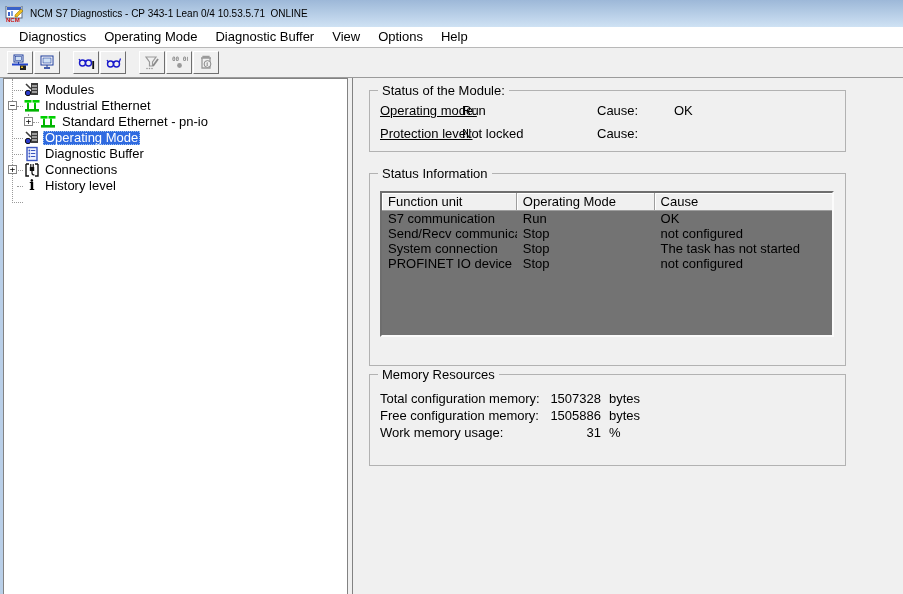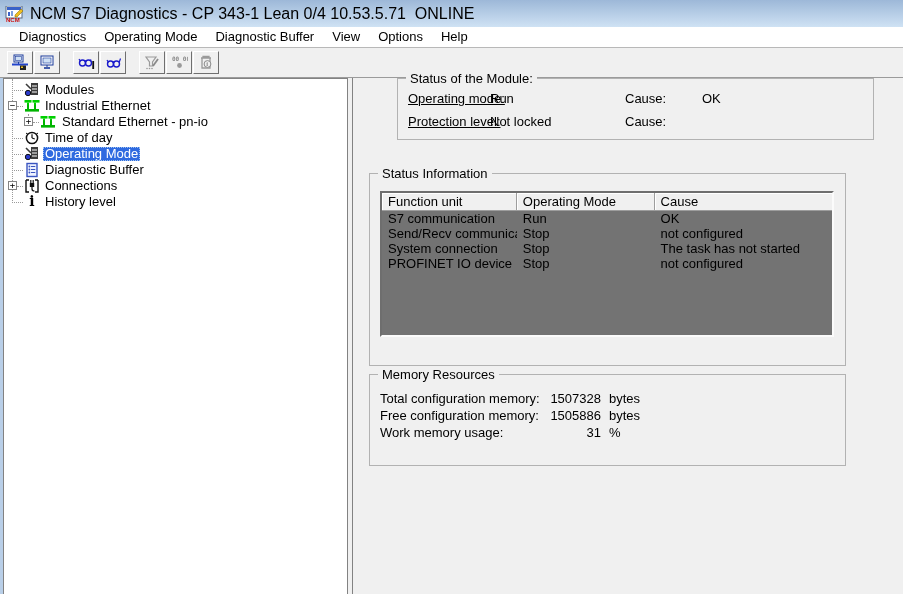--- a/index.html
+++ b/index.html
@@ -9,21 +9,21 @@
     font-size:13px; color:#000;
     background:#f0f0f0; overflow:hidden; position:relative;
   }
   
   .titlebar {
     position:absolute; left:0; top:0; width:903px; height:27px;
     background:linear-gradient(#9db8d8, #cfe2f4);
     display:flex; align-items:center; padding-left:5px;
   }
   .titlebar .app-icon { width:19px; height:16px; margin-right:6px; flex:0 0 auto; }
-  .titlebar .title-text { font-size:16px; white-space:pre; }
+  .titlebar .title-text { font-size:10px; white-space:pre; }
   
   .menubar {
     position:absolute; left:0; top:27px; width:903px; height:20px;
     background:#ffffff; display:flex; align-items:center; padding-left:10px;
   }
   .menu-item { padding:0 9px; line-height:20px; cursor:default; }
   
   .toolbar {
     position:absolute; left:0; top:47px; width:903px; height:31px;
     background:#f0f0f0;
@@ -79,21 +79,21 @@
   .hist-i { font-family:"DejaVu Serif", serif; font-weight:bold; font-size:14px; line-height:15px; text-align:center; display:block; }
   
   .groupbox {
     position:absolute; border:1px solid #b2b2b2;
     background:#f0f0f0;
   }
   .groupbox > .gb-title {
     position:absolute; top:-8px; left:8px; background:#f0f0f0; padding:0 4px;
     line-height:15px;
   }
-  .gb-status { left:16px; top:0; width:477px; height:62px;margin-left:28px; }
+  .gb-status { left:16px; top:12px; width:477px; height:62px; }
   .gb-info   { left:16px; top:95px; width:477px; height:193px; }
   .gb-mem    { left:16px; top:296px; width:477px; height:92px; }
   .fld { position:absolute; white-space:nowrap; line-height:15px; }
   
   .c-label { left:10px;text-decoration:underline; }  .c-value { left:92px; }
   .c-cause-l { left:227px; } .c-cause-v { left:304px; }
   .r1 { top:12px; } .r2 { top:35px; }
   
   .mem-label { left:10px; }
   .mem-value { left:140px; width:91px; text-align:right; }
@@ -264,30 +264,20 @@
           <rect x="3" y="6" width="2" height="5" fill="#00b400"></rect>
           <rect x="10" y="6" width="2" height="5" fill="#00b400"></rect>
           <rect x="0.5" y="2" width="7" height="2.6" fill="#00d000"></rect>
           <rect x="3" y="4.6" width="2" height="2" fill="#00d000"></rect>
           <rect x="8.5" y="2" width="7" height="2.6" fill="#00d000"></rect>
           <rect x="10" y="4.6" width="2" height="2" fill="#00d000"></rect>
         </svg>
         <span class="tree-label">Standard Ethernet - pn-io</span>
       </div>
 
-      <div class="tree-row lvl0">
-        <svg class="tree-icon" viewBox="0 0 16 16">
-          <circle cx="8" cy="8" r="5.6" fill="#ffffff" stroke="#101010" stroke-width="1.5"></circle>
-          <line x1="8" y1="8" x2="8" y2="4.2" stroke="#101010" stroke-width="1.2"></line>
-          <line x1="8" y1="8" x2="10.8" y2="9" stroke="#101010" stroke-width="1.2"></line>
-          <line x1="2" y1="3" x2="4" y2="4.5" stroke="#101010" stroke-width="1"></line>
-          <line x1="14" y1="3" x2="12" y2="4.5" stroke="#101010" stroke-width="1"></line>
-        </svg>
-        <span class="tree-label">Time of day</span>
-      </div>
 
       <div class="tree-row lvl0 selected">
         <svg class="tree-icon" viewBox="0 0 16 16">
           <rect x="7" y="1" width="7" height="12" fill="#3c3c3c"></rect>
           <line x1="8" y1="4" x2="13" y2="4" stroke="#ffffff" stroke-width="1"></line>
           <line x1="8" y1="7" x2="13" y2="7" stroke="#ffffff" stroke-width="1"></line>
           <line x1="8" y1="10" x2="13" y2="10" stroke="#ffffff" stroke-width="1"></line>
           <line x1="2" y1="2" x2="7" y2="7" stroke="#3c3c3c" stroke-width="1.6"></line>
           <circle cx="4" cy="11" r="2.7" fill="#2a3acc" stroke="#101010"></circle>
         </svg>

